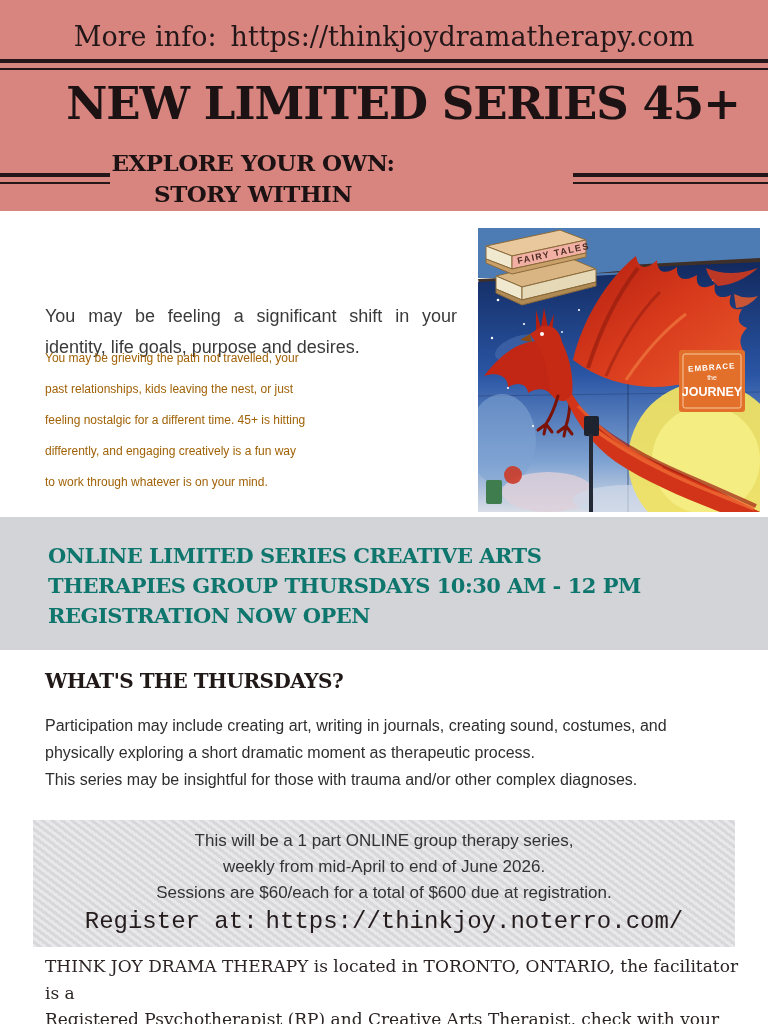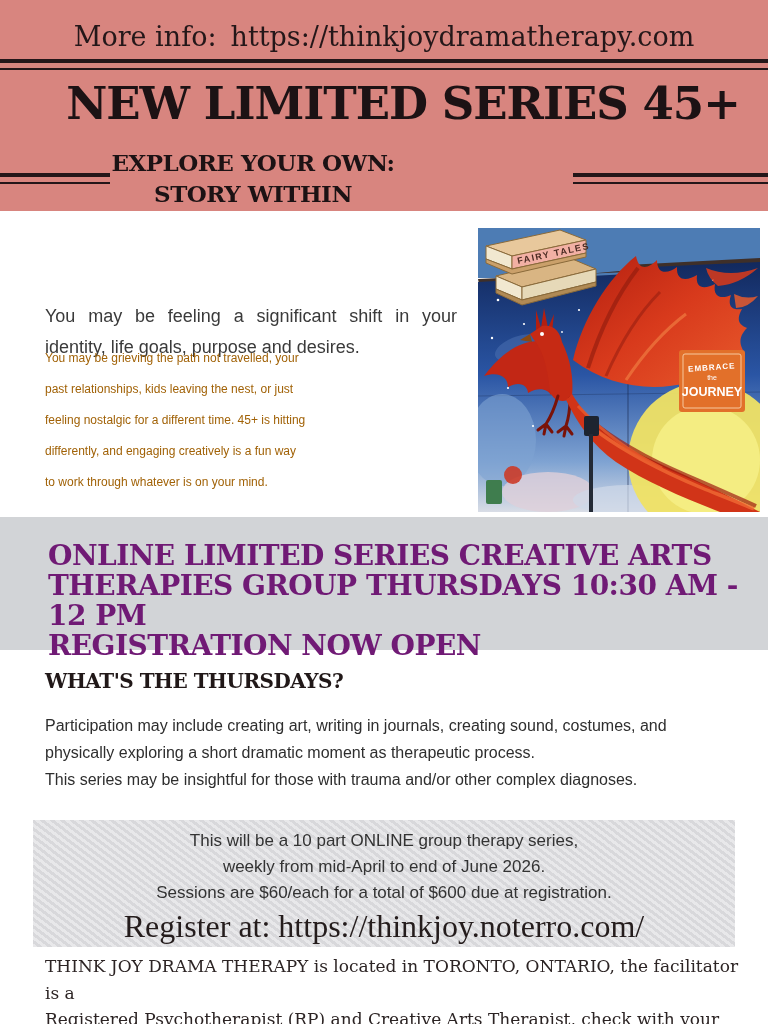--- a/index.html
+++ b/index.html
@@ -72,21 +72,21 @@
   }
   
   .banner {
     position: absolute; top: 517px; left: 0;
     width: 768px; height: 133px;
     background: #d2d4d7;
   }
   .banner-text {
     position: absolute; top: 24px; left: 48px;
     font-family: "DejaVu Serif", serif; font-weight: bold;
-    font-size: 28px; line-height: 30px; color: #701a75;
+    font-size: 21px; line-height: 30px; color: #0f766e;
     white-space: pre-line; letter-spacing: -0.5px;
   }
   
   .commit-heading {
     position: absolute; top: 669px; left: 45px;
     font-family: "DejaVu Serif", serif; font-weight: bold;
     font-size: 20px; color: #211818; letter-spacing: -0.5px;
   }
   .commit-body {
     position: absolute; top: 712px; left: 45px; width: 700px;
@@ -101,22 +101,22 @@
       repeating-linear-gradient(37deg, rgba(255,255,255,0.35) 0 3px, rgba(0,0,0,0.02) 3px 6px),
       #dcdcdf;
     text-align: center;
   }
   .reg-line {
     font-size: 17px; line-height: 26px; color: #333333;
   }
   .reg-line:first-child { padding-top: 8px; }
   .reg-register {
     margin-top: 2px;
-    font-family: Liberation Serif, serif;
-    font-size: 32px; color: #241c1c;
+    font-family: Liberation Mono, monospace;
+    font-size: 24px; color: #241c1c;
   }
   .reg-register .url { margin-left: 8px; }
   
   .footer-text {
     position: absolute; top: 953px; left: 45px; width: 710px;
     font-family: "DejaVu Serif", serif;
     font-size: 17px; line-height: 26.5px; color: #2c2424;
     white-space: pre-line;
   }
 </style>
@@ -267,21 +267,21 @@
 THERAPIES GROUP THURSDAYS 10:30 AM - 12 PM
 REGISTRATION NOW OPEN</div>
   </div>
 
   <div class="commit-heading">WHAT'S THE THURSDAYS?</div>
   <div class="commit-body">Participation may include creating art, writing in journals, creating sound, costumes, and
 physically exploring a short dramatic moment as therapeutic process.
 This series may be insightful for those with trauma and/or other complex diagnoses.</div>
 
   <div class="reg-box">
-    <div class="reg-line">This will be a 10 part ONLINE group therapy series,</div>
+    <div class="reg-line">This will be a 1 part ONLINE group therapy series,</div>
     <div class="reg-line">weekly from mid-April to end of June 2026.</div>
     <div class="reg-line">Sessions are $60/each for a total of $600 due at registration.</div>
     <div class="reg-register">
       <span>Register at:</span><span class="url">https://thinkjoy.noterro.com/</span>
     </div>
   </div>
 
   <div class="footer-text">THINK JOY DRAMA THERAPY is located in TORONTO, ONTARIO, the facilitator is a
 Registered Psychotherapist (RP) and Creative Arts Therapist, check with your
 insurance provider for psychotherapy coverage for groups, receipts provided.</div>

